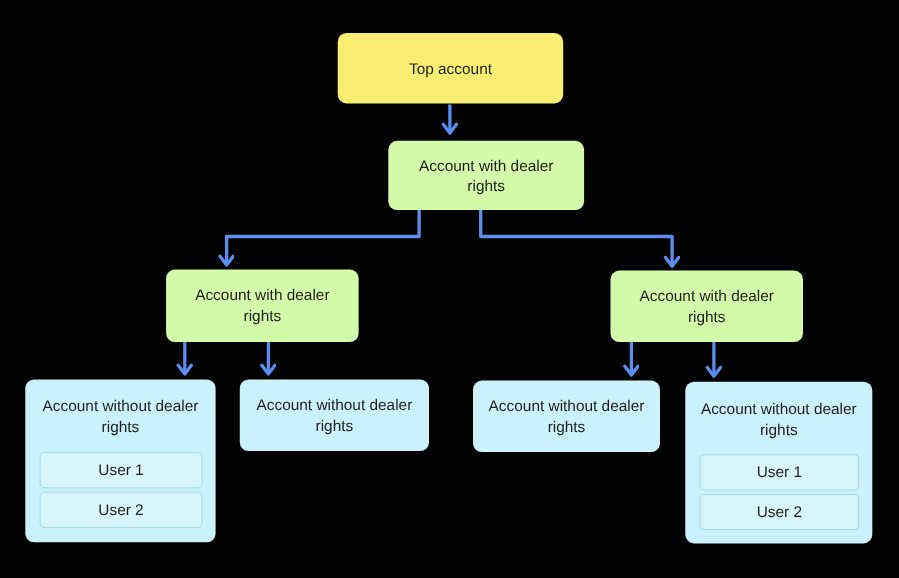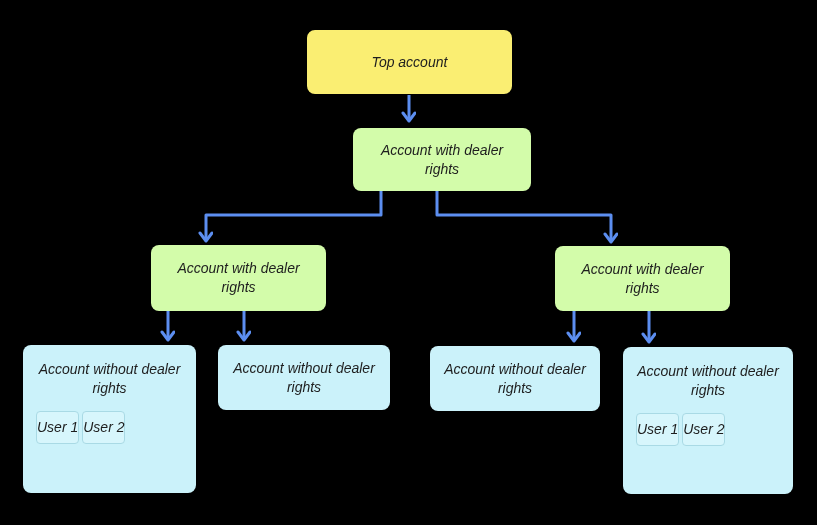--- a/index.html
+++ b/index.html
@@ -13,21 +13,20 @@
     --c-text:#1E1E1E;
   }
   html,body{margin:0;padding:0;background:var(--c-background);}
   .canvas{
     position:relative;
     width:817px;height:525px;
     background:var(--c-background);
     font-family:"Liberation Sans","DejaVu Sans",sans-serif;
     color:var(--c-text);
     overflow:hidden;
-    font-style:italic;
   }
   .connectors{position:absolute;left:0;top:0;width:817px;height:525px;}
   .connectors path{fill:none;stroke:var(--c-connector);stroke-width:3;stroke-linejoin:round;}
   .node{
     position:absolute;
     border-radius:8px;
     display:flex;align-items:center;justify-content:center;
     text-align:center;
     font-size:14px;line-height:1.35;
     box-sizing:border-box;
@@ -42,21 +41,21 @@
     padding:0;
   }
   .users-box .node-title{
     margin-top:15px;
     padding:0 12px;
     text-align:center;
   }
   .user-list{
     position:absolute;
     top:66px;left:13px;right:12px;
-    display:flex;gap:3px;
+    display:flex;flex-direction:column;gap:3px;
   }
   .user-row{
     height:33px;
     box-sizing:border-box;
     background:var(--c-user_row_fill);
     border:1px solid var(--c-user_row_border);
     border-radius:4px;
     display:flex;align-items:center;justify-content:center;
     font-size:14px;
   }

